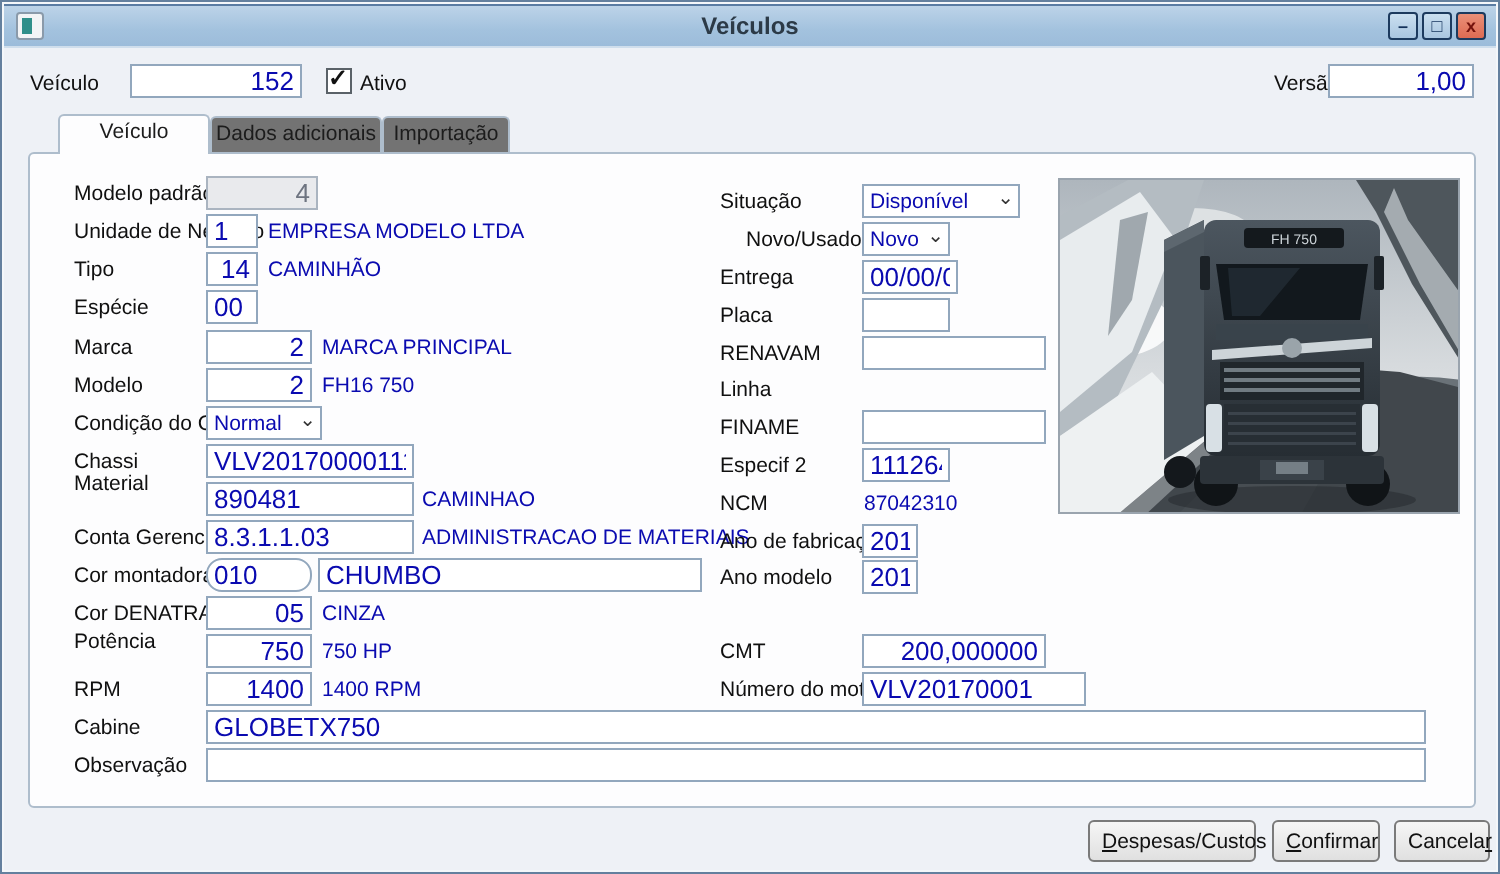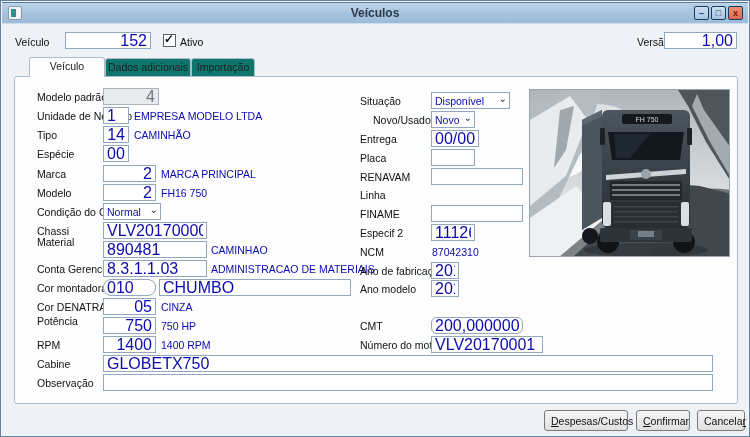--- a/index.html
+++ b/index.html
@@ -21,33 +21,33 @@
   .win-icon{position:absolute;left:6px;top:3px;width:14px;height:14px;background:#f2f4f6;border:1px solid #8a9aaa;border-radius:2px;}
   .win-icon span{position:absolute;left:2px;top:2px;width:5px;height:8px;background:#2f8f8a;}
   .title{position:absolute;left:0;right:0;top:3px;text-align:center;font-size:12px;font-weight:600;color:#2c3a47;}
   .win-controls{position:absolute;right:5px;top:3px;display:flex;gap:2px;}
   .wbtn{width:15px;height:14px;border:1px solid #1c3a5e;background:linear-gradient(#cadff0,#a9c6e0);
         color:#13325a;font-size:9px;line-height:12px;text-align:center;font-weight:bold;border-radius:2px;cursor:default;}
   .wbtn.close{background:linear-gradient(#ea9078,#dd6b53);color:#73120c;}
   
   .lbl{position:absolute;font-size:10.5px;color:#101010;white-space:nowrap;}
   .inp{position:absolute;height:17px;background:#fff;border:1px solid #92a7bd;
-       font-size:16px;color:#0a0ab0;padding:0 3px;font-family:"Liberation Sans",sans-serif;outline:none;}
+       font-size:13px;color:#0a0ab0;padding:0 3px;font-family:"Liberation Sans",sans-serif;outline:none;}
   .inp.ra{text-align:right;}
   .inp.dis{background:#e9eaed;color:#6e7480;border-color:#aab4c0;}
   .desc{position:absolute;font-size:10.5px;color:#0a0ab0;white-space:nowrap;}
   .combo{position:absolute;height:17px;background:#fff;border:1px solid #92a7bd;
          font-size:10.5px;color:#0a0ab0;padding:2px 14px 0 3px;white-space:nowrap;overflow:hidden;}
   .combo .chev{position:absolute;right:2px;top:0px;color:#333;font-size:10px;}
   .cb{position:absolute;width:13px;height:13px;background:#fff;border:1px solid #5a6268;}
   .cb .check{position:absolute;left:0px;top:-3px;font-size:12px;color:#111;font-weight:bold;}
   
   .panel{position:absolute;left:13px;top:75px;width:724px;height:328px;background:#fdfdfe;
          border:1px solid #aebdcc;border-radius:3px;}
-  .tab{position:absolute;top:57px;height:18px;background:#0f766e;border:1px solid #aebdcc;border-bottom:none;
+  .tab{position:absolute;top:57px;height:18px;background:#737373;border:1px solid #aebdcc;border-bottom:none;
        border-radius:3px 3px 0 0;font-size:10.5px;color:#1c1c1c;text-align:center;line-height:17px;cursor:default;z-index:2;}
   .tab.active{background:#fdfdfe;top:56px;height:20px;z-index:4;font-weight:400;}
   
   .btn{position:absolute;height:21px;background:linear-gradient(#f6f6f6,#e0e0e0);
        border:1px solid #7a7a7a;border-radius:3px;font-size:10.5px;color:#111;
        font-family:"Liberation Sans",sans-serif;text-align:center;line-height:19px;cursor:default;}
   .btn .mn{text-decoration:underline;}
   
   .photo{position:absolute;left:528px;top:88px;width:201px;height:168px;border:1px solid #9aa4ae;overflow:hidden;background:#cfd4d8;}
 </style>
@@ -176,21 +176,21 @@
   <span class="lbl" style="left:359px;top:245px">NCM</span>
   <span class="desc" style="left:431px;top:245px">87042310</span>
 
   <span class="lbl" style="left:359px;top:264px">Ano de fabricação</span>
   <input class="inp" style="left: 430px; top: 261px; width: 28px;" value="2017">
 
   <span class="lbl" style="left:359px;top:282px">Ano modelo</span>
   <input class="inp" style="left: 430px; top: 279px; width: 28px;" value="2017">
 
   <span class="lbl" style="left:359px;top:319px">CMT</span>
-  <input class="inp ra" style="left: 430px; top: 316px; width: 92px; border-radius: 6px;" value="200,000000">
+  <input class="inp ra" style="left: 430px; top: 316px; width: 92px;" value="200,000000">
 
   <span class="lbl" style="left:359px;top:338px">Número do motor</span>
   <input class="inp" style="left: 430px; top: 335px; width: 112px;" value="VLV20170001">
 
   <div class="photo">
     <svg width="201" height="168" viewBox="0 0 201 168" xmlns="http://www.w3.org/2000/svg">
       <defs>
         <linearGradient id="sky" x1="0" y1="0" x2="0" y2="1">
           <stop offset="0" stop-color="#aeb6bd"></stop>
             <stop offset="0.55" stop-color="#d6dadd"></stop>

